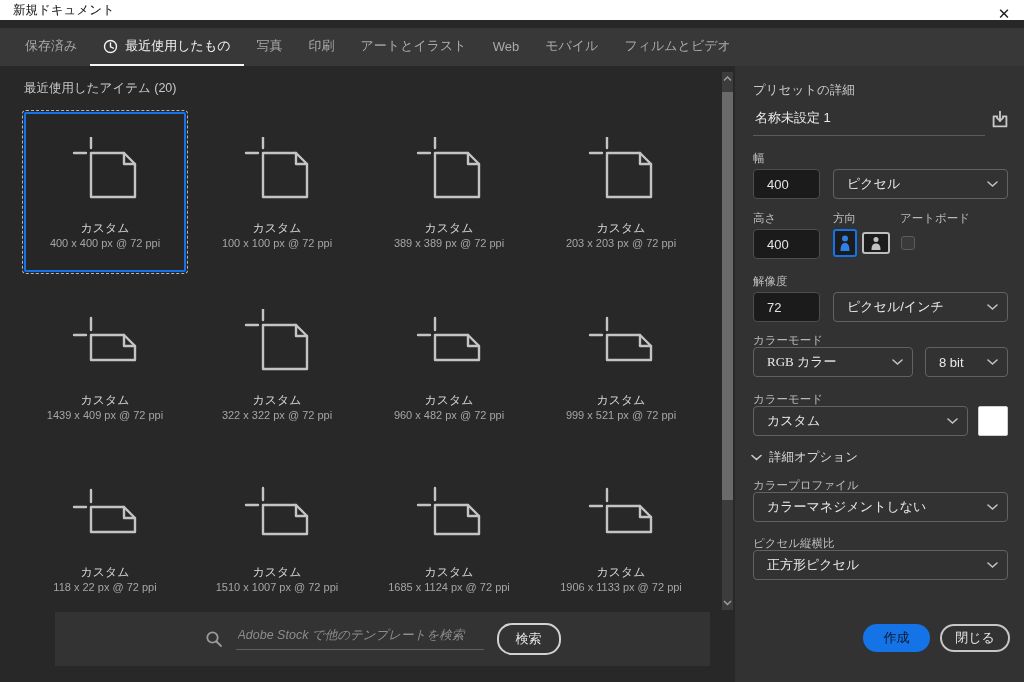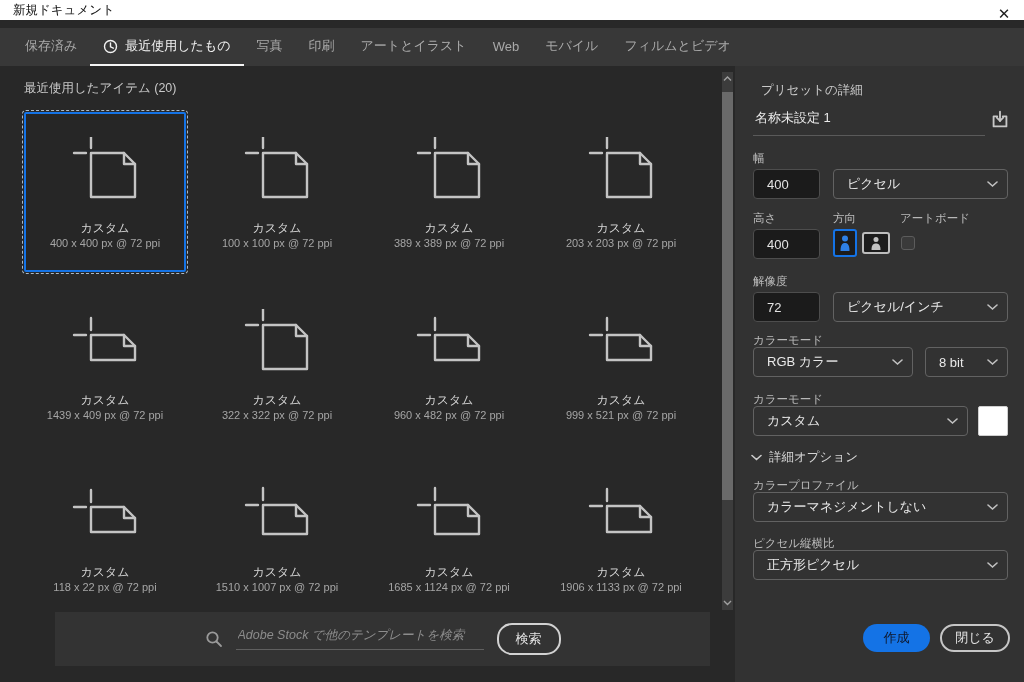--- a/index.html
+++ b/index.html
@@ -35,21 +35,21 @@
   .sb-thumb { position:absolute; left:0; top:20px; width:11px; height:408px; background:#6a6a6a; }
   .sb-arrow { position:absolute; left:0; width:11px; height:12px; display:flex; align-items:center; justify-content:center; }
   .sb-arrow.up { top:1px; } .sb-arrow.down { bottom:1px; }
   
   .searchbar { position:absolute; left:55px; top:546px; width:655px; height:54px; background:#333333; display:flex; align-items:center; justify-content:center; gap:13px; }
   .search-input { width:248px; background:transparent; border:none; border-bottom:1px solid #606060; color:#dcdcdc; font-size:12.5px; font-style:italic; padding:0 0 7px 2px; outline:none; font-family:"Liberation Sans",sans-serif; }
   .search-input::placeholder { color:#8c8c8c; font-style:italic; }
   .btn-outline { background:transparent; border:2px solid #d2d2d2; border-radius:15px; color:#e8e8e8; font-size:13px; padding:5px 17px; font-family:"Liberation Sans",sans-serif; }
   
   .panel { position:absolute; left:735px; top:66px; width:289px; height:616px; background:#323232; }
-  .panel .p-title { position:absolute; left:26px; top:16px; font-size:12.5px; color:#c9c9c9; }
+  .panel .p-title { position:absolute; left:18px; top:16px; font-size:12.5px; color:#c9c9c9; }
   .name-row { position:absolute; left:18px; top:38px; width:232px; border-bottom:1px solid #5a5a5a; }
   .name-input { width:100%; background:transparent; border:none; outline:none; color:#eaeaea; font-size:13px; padding:6px 0 10px 2px; font-family:"Liberation Sans",sans-serif; }
   .save-btn { position:absolute; right:12px; top:42px; width:24px; height:24px; display:flex; align-items:center; justify-content:center; }
   .flabel { position:absolute; font-size:11.5px; color:#bdbdbd; }
   .tinput { position:absolute; height:30px; background:#1b1b1b; border:1px solid #4d4d4d; border-radius:4px; color:#e4e4e4; font-size:13px; padding-left:13px; outline:none; font-family:"Liberation Sans",sans-serif; }
   .dd { position:absolute; height:30px; border:1px solid #626262; border-radius:4px; display:flex; align-items:center; padding:0 26px 0 13px; font-size:13px; color:#e9e9e9; background:transparent; }
   .dd .chev { position:absolute; right:9px; top:50%; transform:translateY(-50%); display:flex; }
   .orient-btn { position:absolute; display:flex; align-items:center; justify-content:center; background:#1c1c1c; border-radius:3px; }
   .orient-btn.portrait { left:98px; top:163px; width:24px; height:28px; border:2px solid #1473E6; }
   .orient-btn.landscape { left:127px; top:166px; width:28px; height:22px; border:2px solid #bdbdbd; }
@@ -324,21 +324,21 @@
   <div class="dd" style="left:98px; top:226px; width:175px;">
     <span>ピクセル/インチ</span>
     <span class="chev">
         <svg width="11" height="7" viewBox="0 0 11 7">
           <polyline points="1,1.5 5.5,5.5 10,1.5" fill="none" stroke="#c0c0c0" stroke-width="1.6" stroke-linecap="round"></polyline>
         </svg>
       </span>
   </div>
 
   <div class="flabel" style="left:18px; top:267px;">カラーモード</div>
-  <div class="dd" style="left:18px; top:281px; width:160px;">
+  <div class="dd" style="left:18px; top:281px; width:160px;font-family:Liberation Serif, serif;">
     <span>RGB カラー</span>
     <span class="chev">
         <svg width="11" height="7" viewBox="0 0 11 7">
           <polyline points="1,1.5 5.5,5.5 10,1.5" fill="none" stroke="#c0c0c0" stroke-width="1.6" stroke-linecap="round"></polyline>
         </svg>
       </span>
   </div>
   <div class="dd" style="left:190px; top:281px; width:83px;">
     <span>8 bit</span>
     <span class="chev">

